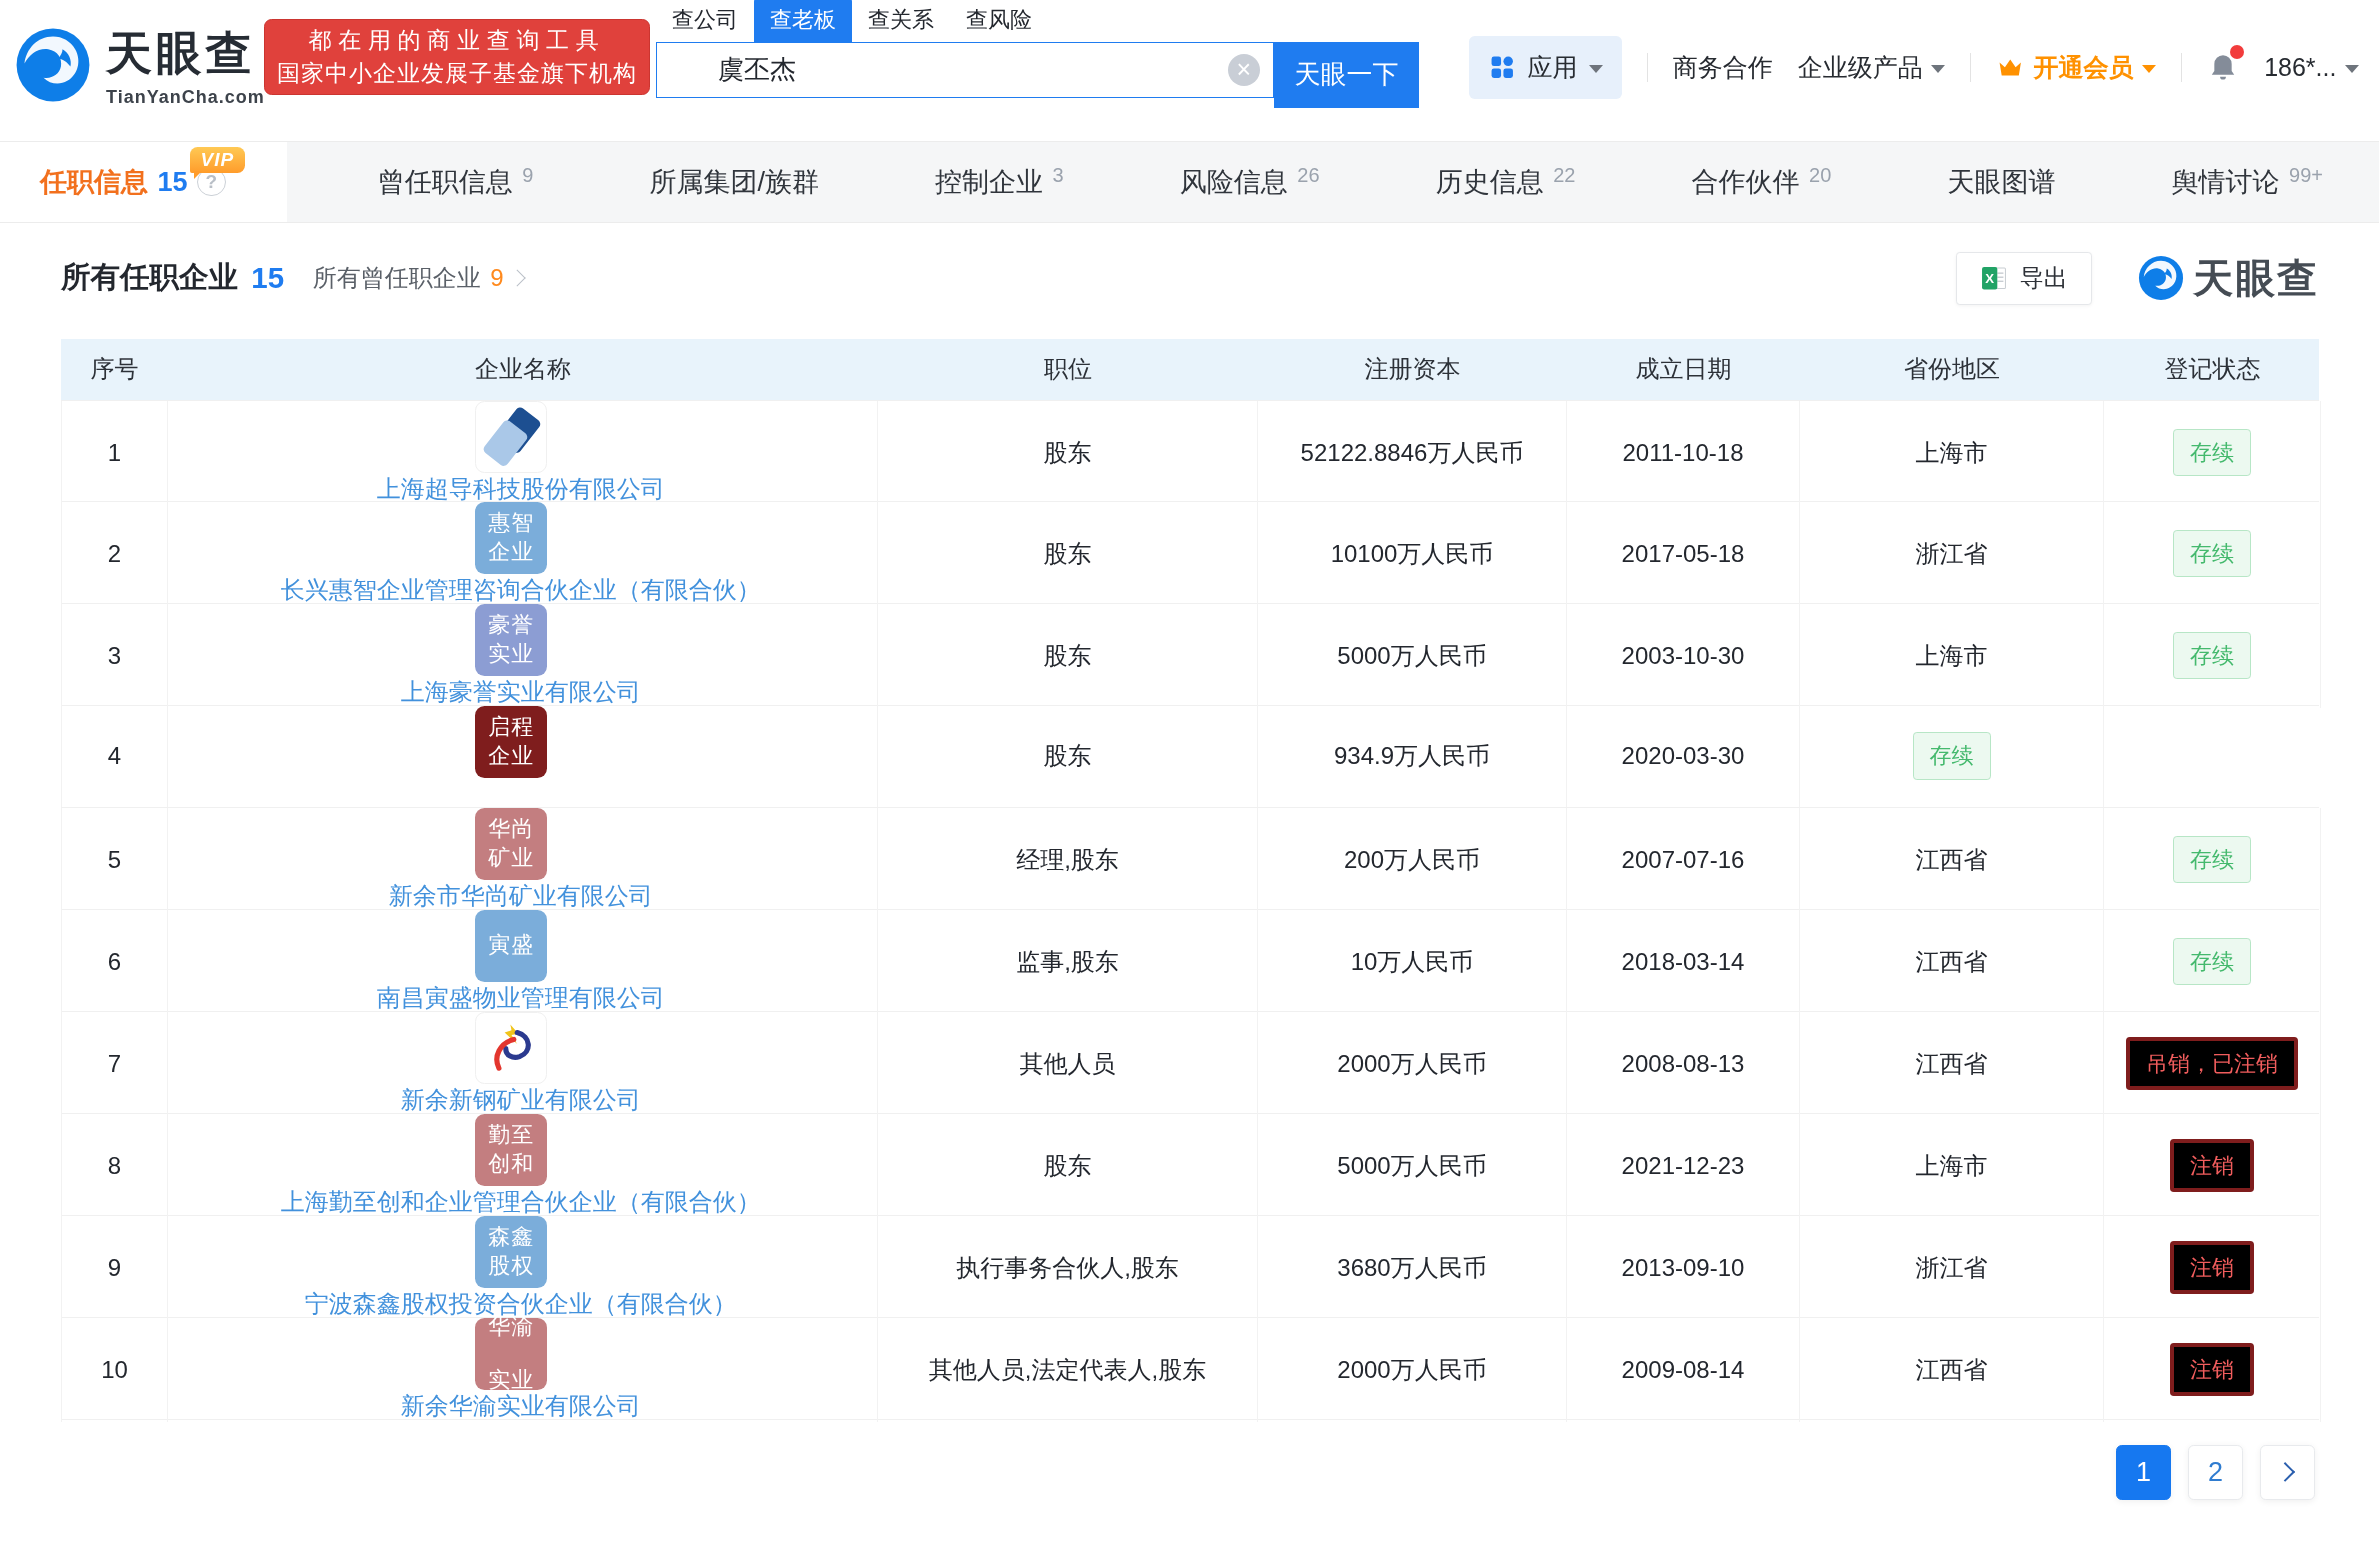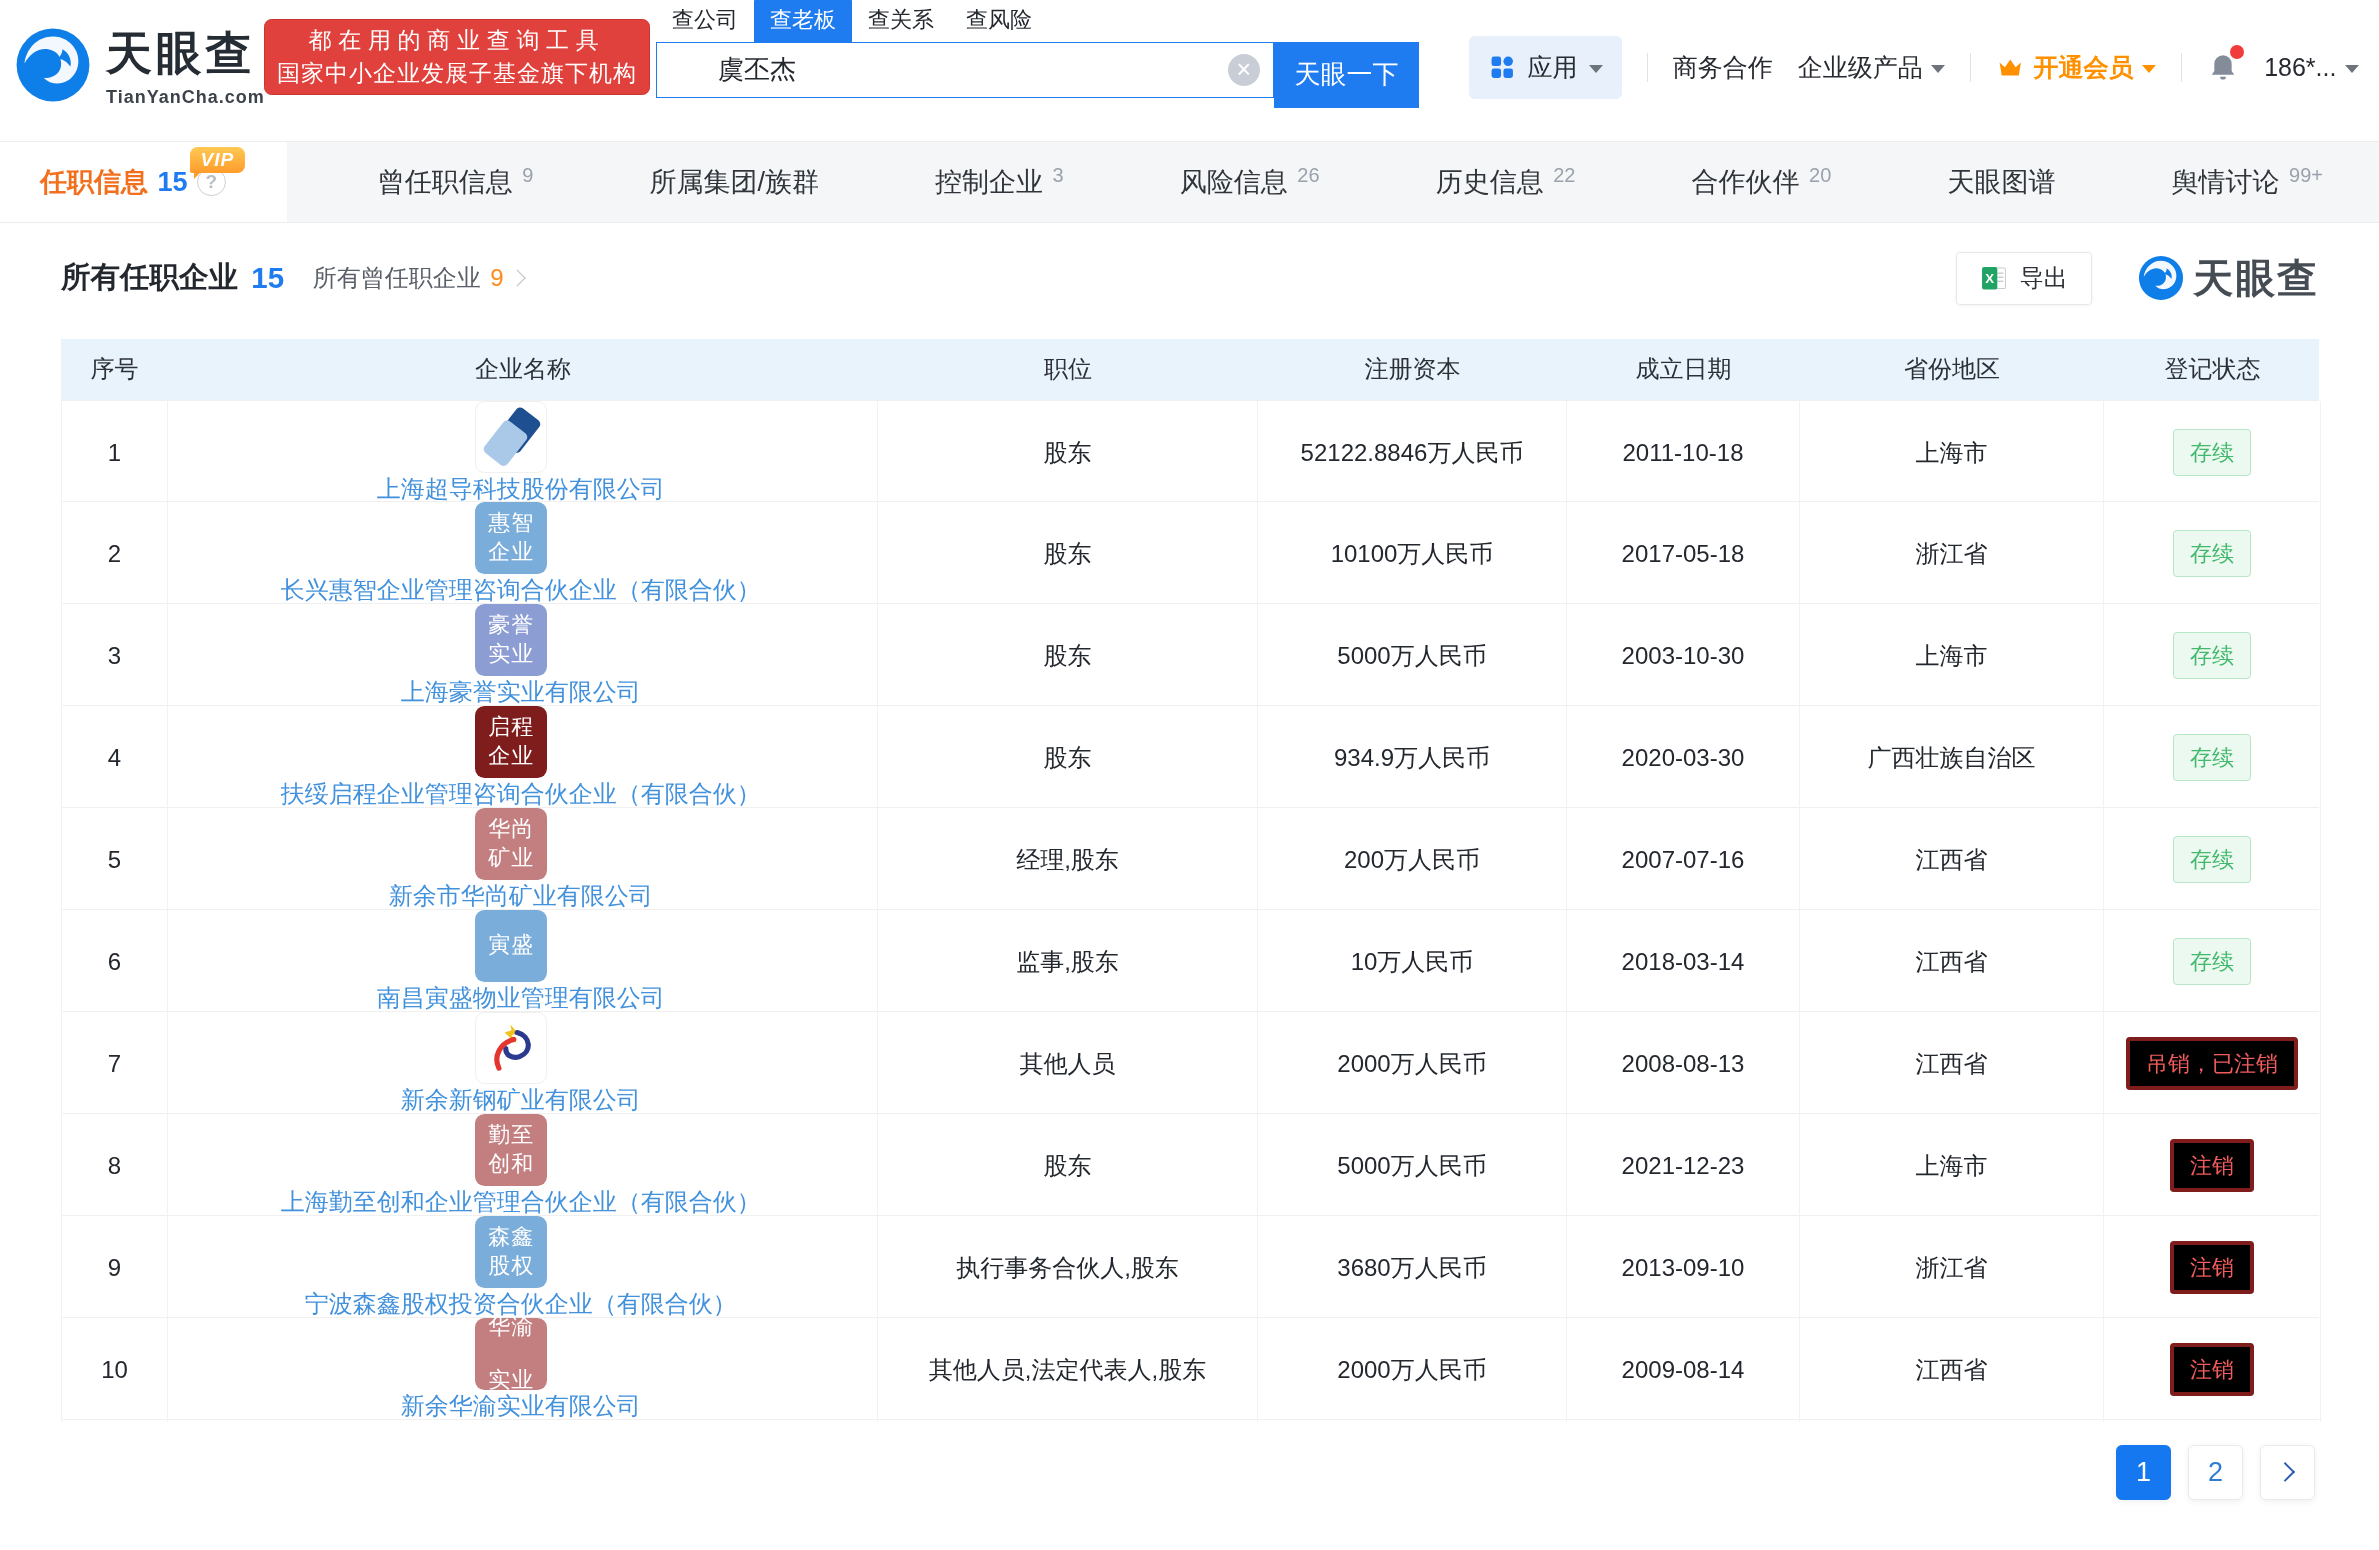--- a/index.html
+++ b/index.html
@@ -345,33 +345,29 @@
   </div>
         <div class="trow">
     <div class="td c0">
             <span>4</span>
           </div>
     <div class="td c1">
       <span class="logo-box" style="background: #7f1d1d;">
               <span>启程</span>
               <span>企业</span>
             </span>
-      <a class="company-link">扶绥启程企业管理咨询合伙企业（有限合伙）</a>
     </div>
     <div class="td c2">
             <span>股东</span>
           </div>
     <div class="td c3">
             <span>934.9万人民币</span>
           </div>
     <div class="td c4">
             <span>2020-03-30</span>
-          </div>
-    <div class="td c5">
-            <span>广西壮族自治区</span>
           </div>
     <div class="td c6">
             <span class="status-badge st-green">存续</span>
           </div>
   </div>
         <div class="trow">
     <div class="td c0">
             <span>5</span>
           </div>
     <div class="td c1">

